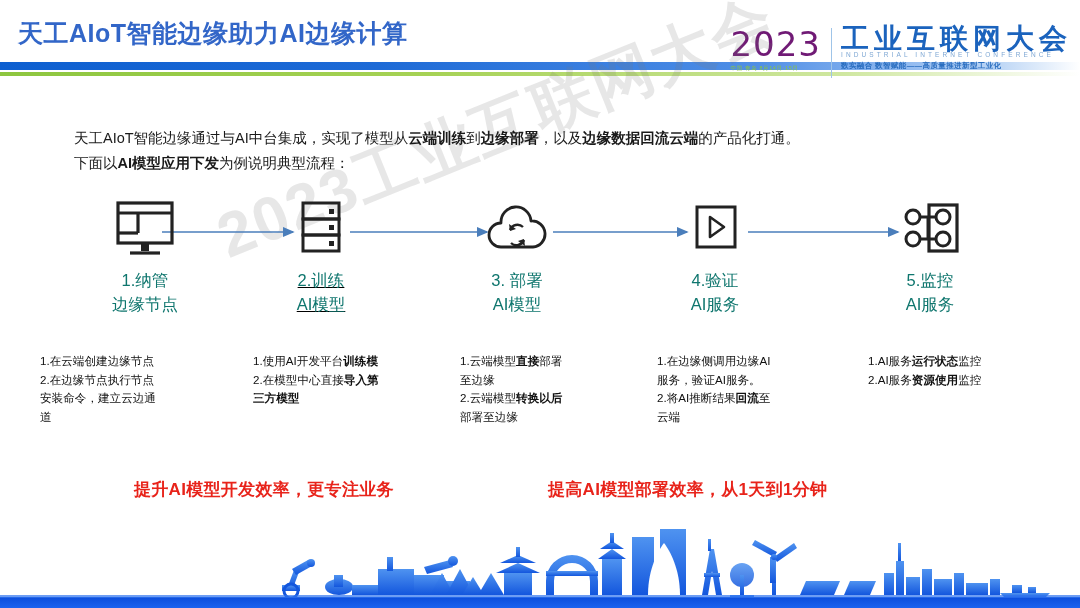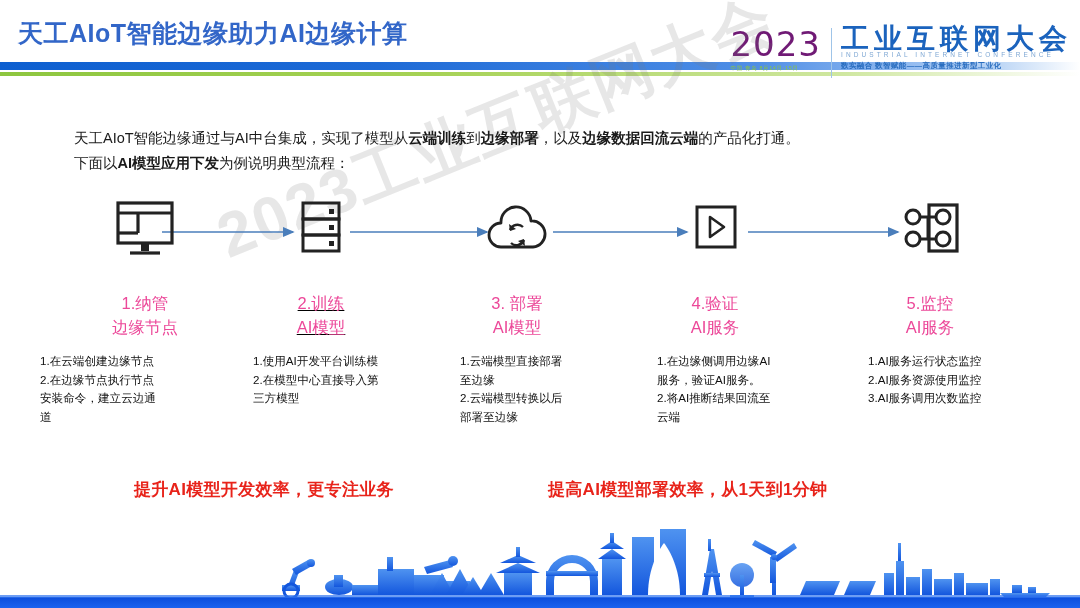--- a/index.html
+++ b/index.html
@@ -73,33 +73,33 @@
     white-space: nowrap; pointer-events: none; letter-spacing: 2px;
   }
 
   
   #flow { position: absolute; left: 0; top: 196px; width: 1080px; height: 140px; }
   .flow-step {
     position: absolute; top: 0; width: 150px; text-align: center;
   }
   .icon-box { height: 66px; display: flex; align-items: center; justify-content: center; }
   .step-label {
-    margin-top: 29px; font-size: 16.5px; color: #ec4899; line-height: 24px; white-space: nowrap;
+    margin-top: 6px; font-size: 16.5px; color: #0f766e; line-height: 24px; white-space: nowrap;
   }
   #flow-line {
     position: absolute; left: 0; top: 0; width: 1080px; height: 140px;
   }
 
   
   #details { position: absolute; left: 0; top: 352px; width: 1080px; height: 100px; }
   .detail-col {
     position: absolute; top: 0; font-size: 11.6px; color: #111; line-height: 18.5px;
   }
   .detail-col div { white-space: nowrap; }
-  .detail-col b { font-weight: 400; }
+  .detail-col b { font-weight: 700; }
 
   
   .callout {
     position: absolute; font-size: 17px; font-weight: 700; color: #e8231a;
     white-space: nowrap; letter-spacing: .3px;
   }
   #callout-1 { left: 134px; top: 478px; }
   #callout-2 { left: 548px; top: 478px; }
 
   
@@ -260,21 +260,20 @@
       </div>
       <div class="detail-col" style="left: 657px; width: 200px;">
         <div><span>1.在边缘侧调用边缘AI</span></div>
         <div><span>服务，验证AI服务。</span></div>
         <div><span>2.将AI推断结果</span><b>回流</b><span>至</span></div>
         <div><span>云端</span></div>
       </div>
       <div class="detail-col" style="left: 868px; width: 200px;">
         <div><span>1.AI服务</span><b>运行状态</b><span>监控</span></div>
         <div><span>2.AI服务</span><b>资源使用</b><span>监控</span></div>
-        <div><span>3.AI服务</span><b>调用次数</b><span>监控</span></div>
       </div>
     </div>
 
   <div class="callout" id="callout-1">提升AI模型开发效率，更专注业务</div>
   <div class="callout" id="callout-2">提高AI模型部署效率，从1天到1分钟</div>
 
   <svg id="skyline" viewBox="0 0 1080 95" preserveAspectRatio="none">
     <defs>
       <linearGradient id="sea" x1="0" y1="0" x2="0" y2="1">
         <stop offset="0%" stop-color="#0b4ddb"></stop>

